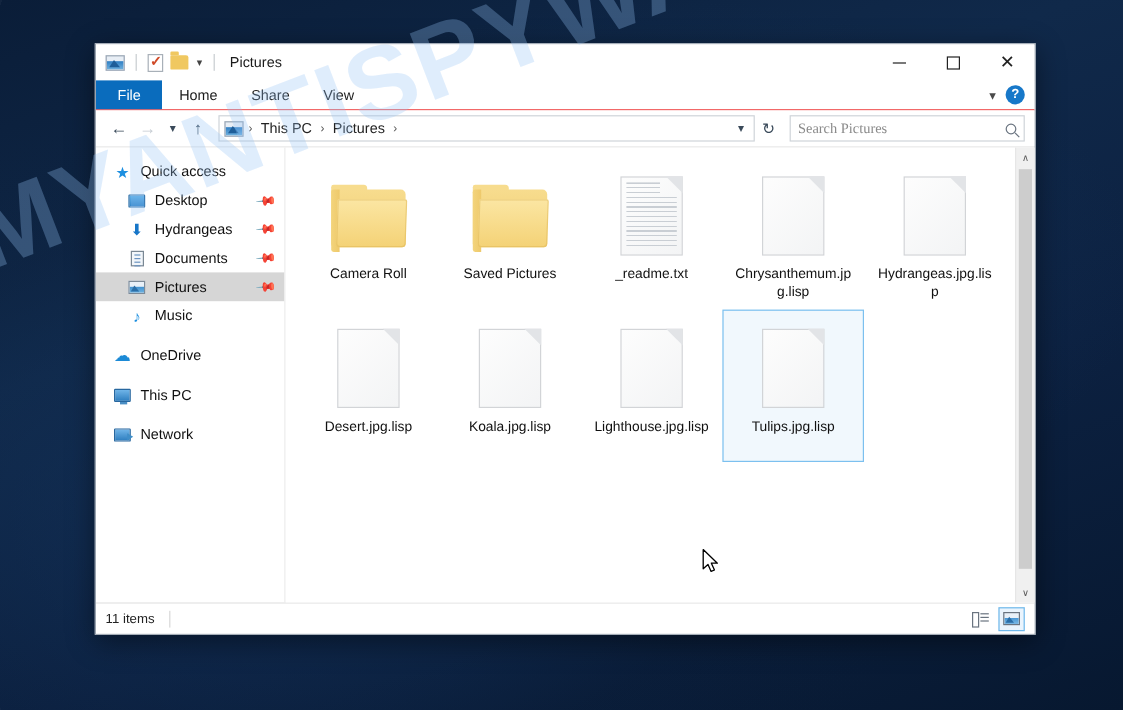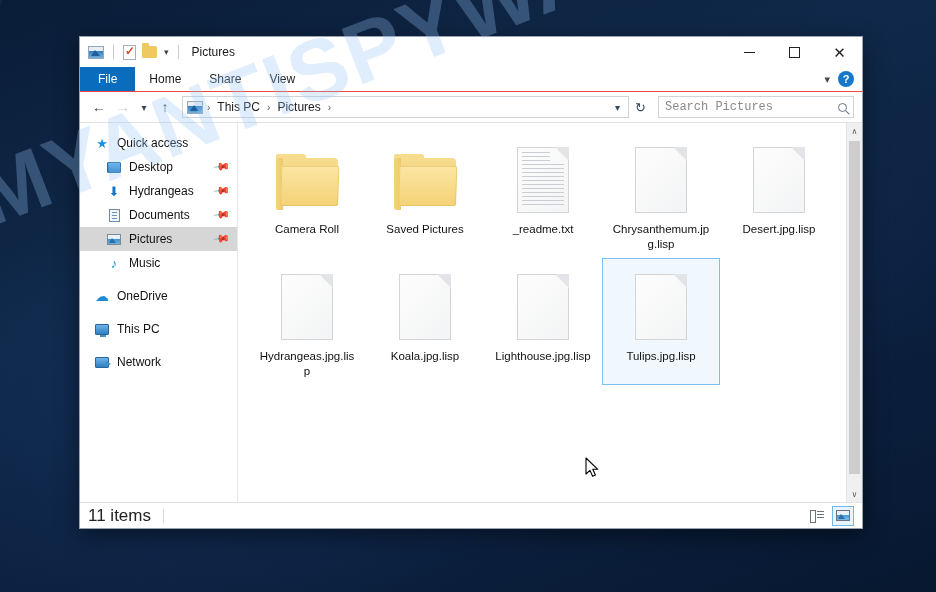--- a/index.html
+++ b/index.html
@@ -182,21 +182,21 @@
   .refresh { font-size:13px; color:#3a4a5a; padding:0 4px; }
   .searchbox {
     width: 196px; height:22px; flex:0 0 auto;
     border:1px solid #cfd4d9; background:#fff;
     display:flex; align-items:center;
     padding: 0 6px; margin-left:6px;
   }
   .searchbox input {
     border:none; outline:none; width:100%;
     font-size:12px; color:#b91c1c;
-    font-family:Liberation Mono, monospace;
+    font-family:Liberation Serif, serif;
     background:transparent;
   }
   .searchbox input::placeholder { color:#8a8a8a; }
   .mag {
     width:9px; height:9px; border:1.4px solid #6a7480; border-radius:50%;
     position:relative; flex:0 0 auto; margin-left:4px;
   }
   .mag::after {
     content:""; position:absolute; right:-4px; bottom:-3px;
     width:5px; height:1.4px; background:#6a7480;
@@ -351,21 +351,21 @@
   }
 
   
   .statusbar {
     height: 26px; flex:0 0 auto;
     border-top:1px solid #e3e3e3;
     background:#fff;
     display:flex; align-items:center;
     padding: 0 8px;
   }
-  .status-text { font-size:17px; color:#222; }
+  .status-text { font-size:11px; color:#222; }
   .status-sep { width:1px; height:14px; background:#d8d8d8; margin-left:12px; }
   .status-right { margin-left:auto; display:flex; align-items:center; gap:4px; }
   .viewbtn {
     width:22px; height:20px;
     display:flex; align-items:center; justify-content:center;
     border:1px solid transparent;
   }
   .viewbtn.active { border-color:#6fb8ea; background:#eaf4fd; }
   .vb-details { width:14px; height:11px; position:relative; }
   .vb-details::before {
@@ -581,29 +581,29 @@
               </div>
             </div>
             <div class="file-label">Chrysanthemum.jpg.lisp</div>
           </div>
           <div class="file-item">
             <div class="file-icon-wrap">
               <div class="icon-page">
                 <div class="fold"></div>
               </div>
             </div>
-            <div class="file-label">Desert.jpg.lisp</div>
+            <div class="file-label">Hydrangeas.jpg.lisp</div>
           </div>
           <div class="file-item">
             <div class="file-icon-wrap">
               <div class="icon-page">
                 <div class="fold"></div>
               </div>
             </div>
-            <div class="file-label">Hydrangeas.jpg.lisp</div>
+            <div class="file-label">Desert.jpg.lisp</div>
           </div>
           <div class="file-item">
             <div class="file-icon-wrap">
               <div class="icon-page">
                 <div class="fold"></div>
               </div>
             </div>
             <div class="file-label">Koala.jpg.lisp</div>
           </div>
           <div class="file-item">

